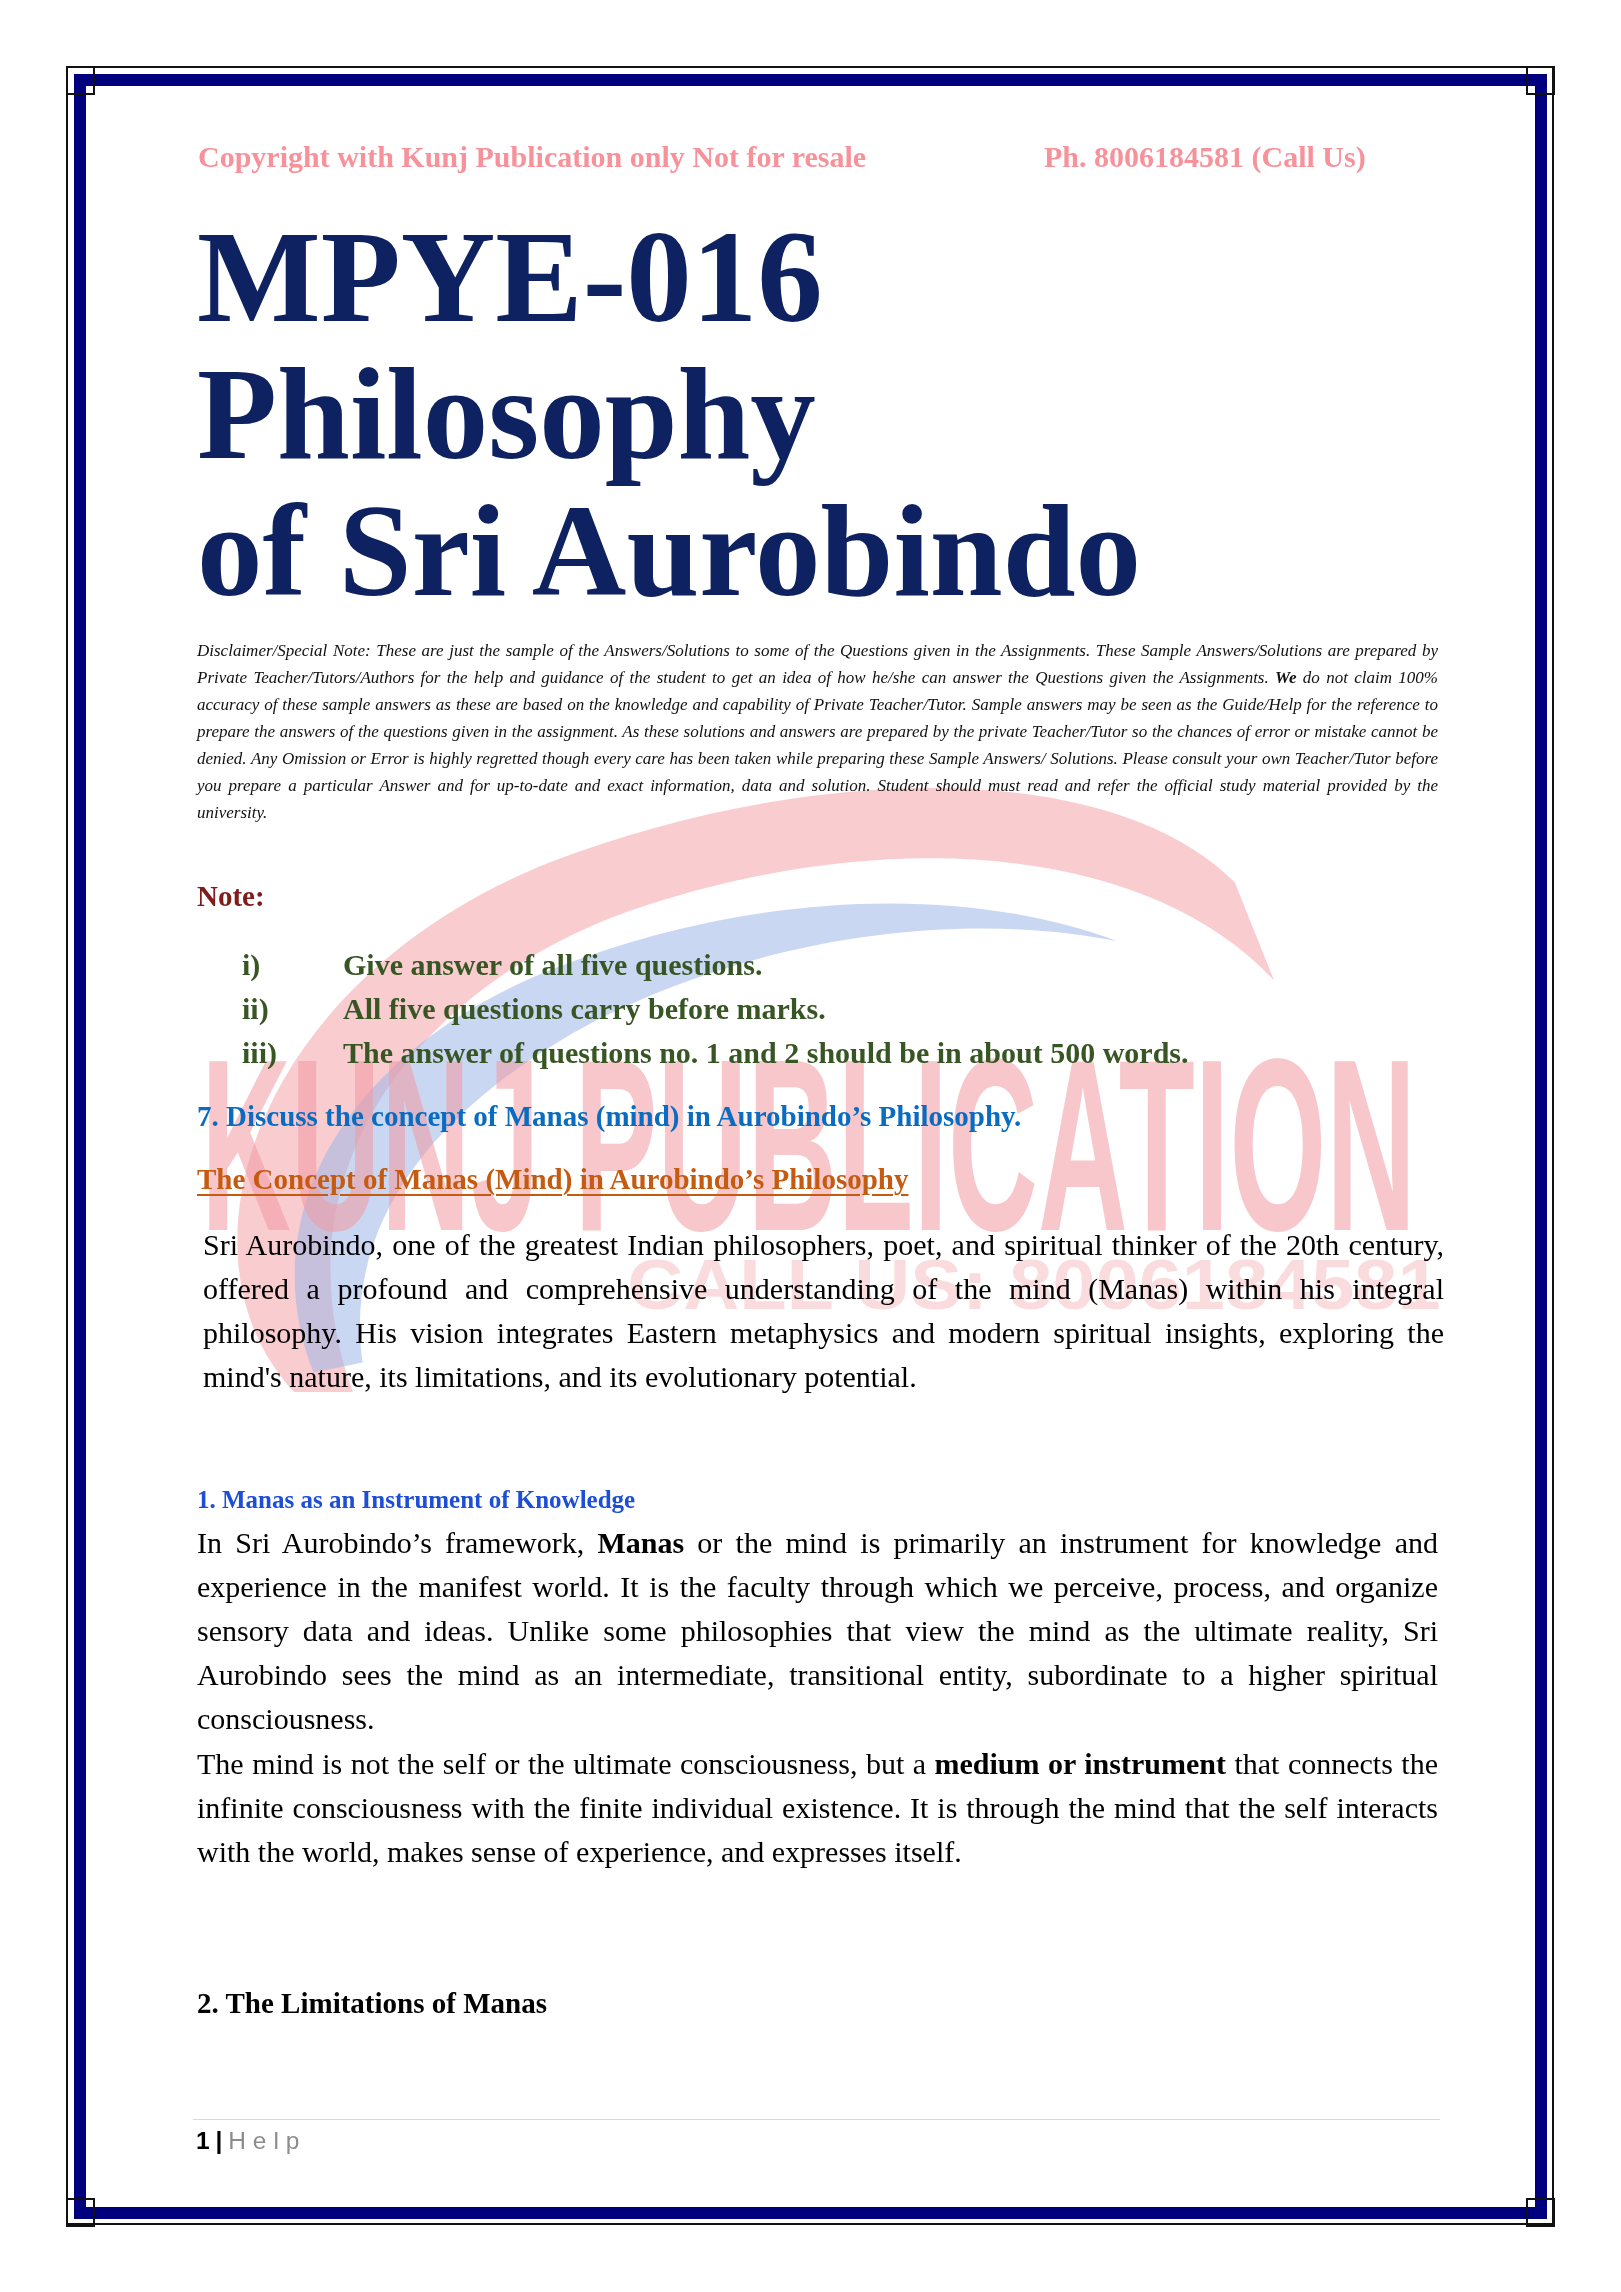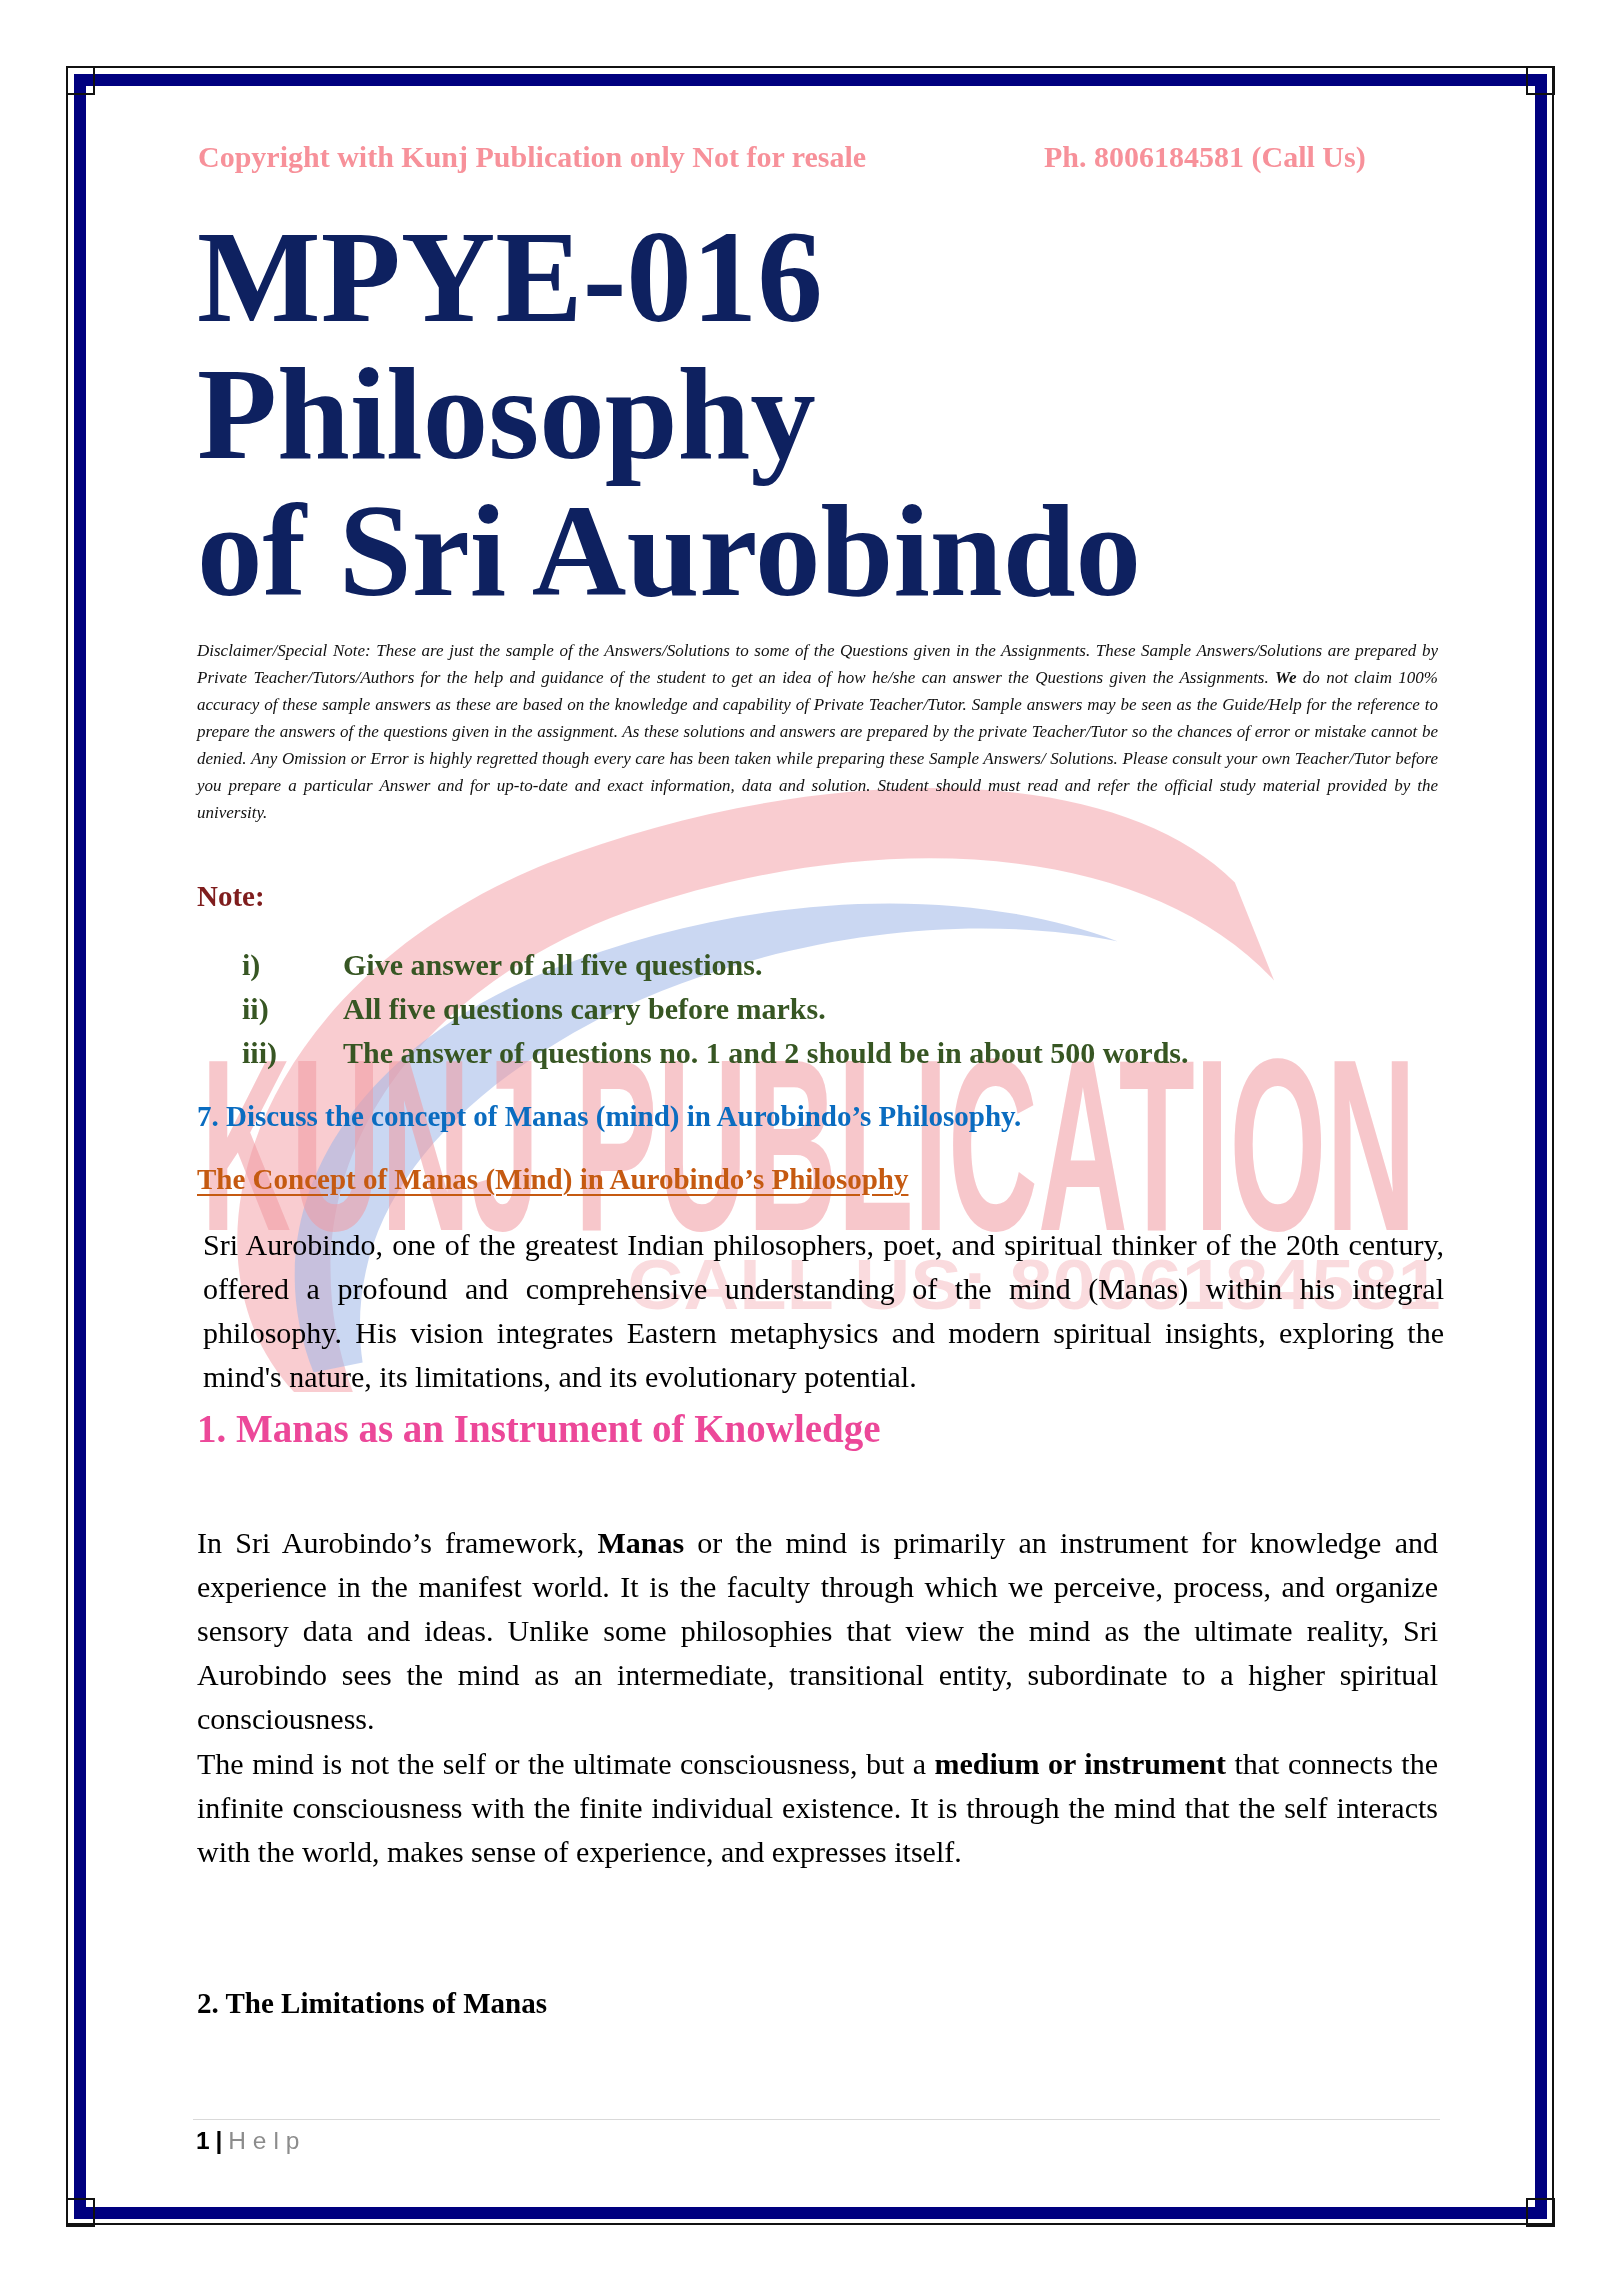--- a/index.html
+++ b/index.html
@@ -21,21 +21,21 @@
   .title { position:absolute; top:208px; left:0; width:1241px; text-align:left; font-weight:bold; font-size:131px; line-height:137px; color:#0e2160; }
   .disclaimer { position:absolute; top:637px; left:0; width:1241px; font-style:italic; font-size:17px; line-height:27px; text-align:justify; color:#111; }
   .note-title { position:absolute; top:880px; left:0; font-weight:bold; font-size:29px; color:#7f1d1d; }
   .note-list { position:absolute; top:943px; left:45px; width:1196px; margin:0; padding:0; list-style:none; }
   .note-list li { font-weight:bold; font-size:30px; line-height:44px; color:#375623; position:relative; padding-left:101px; white-space:nowrap; }
   .note-list li .num { position:absolute; left:0; }
   .q-heading { position:absolute; top:1100px; left:0; font-weight:bold; font-size:29px; color:#0a6cc0; white-space:nowrap; }
   .sub-heading { position:absolute; top:1163px; left:0; font-weight:bold; font-size:29px; color:#c55a11; text-decoration:underline; text-decoration-thickness:2px; text-underline-offset:4.9px; white-space:nowrap; }
   .para { position:absolute; left:0; width:1241px; font-size:30px; line-height:44px; text-align:justify; color:#000; }
   .p1 { top:1217px; }
-  .h-sec1 { position:absolute; top:1406px; left:0; font-weight:bold; font-size:39px; color:#ec4899; white-space:nowrap; }
+  .h-sec1 { position:absolute; top:1486px; left:0; font-weight:bold; font-size:25px; color:#1d4ed8; white-space:nowrap; }
   .p2 { top:1521px; }
   .p3 { top:1742px; }
   .h-sec2 { position:absolute; top:1987px; left:0; font-weight:bold; font-size:29px; color:#000; white-space:nowrap; }
   b { font-weight:bold; }
 
   .footer-line { position:absolute; top:2119px; left:193px; width:1247px; height:1px; background:#d9d9d9; }
   .footer { position:absolute; top:2127px; left:196px; font-family:"Liberation Sans", sans-serif; font-size:24.5px; white-space:nowrap; }
   .footer .pnum { font-weight:bold; color:#000; }
   .footer .sep { font-weight:bold; color:#000; margin:0 5.9px 0 5.9px; }
   .footer .plabel { color:#8c8c8c; letter-spacing:6.9px; }

